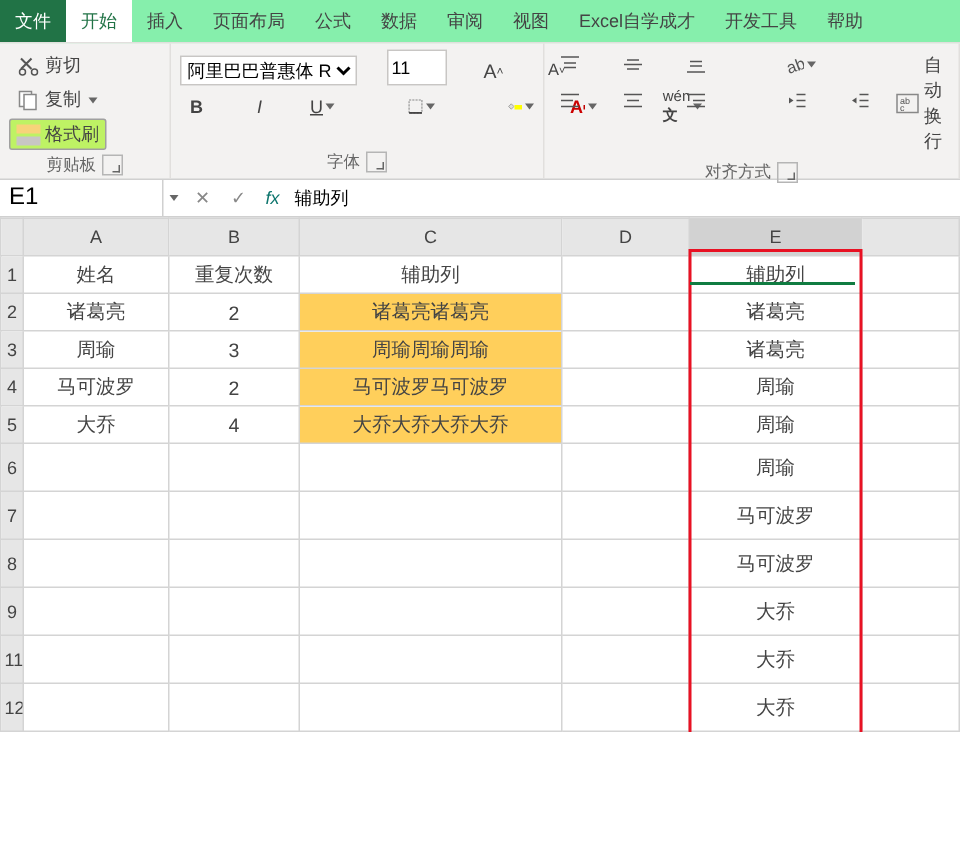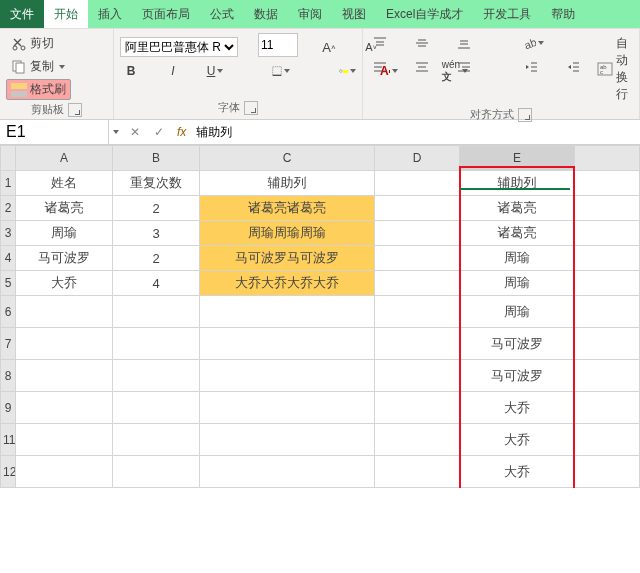--- a/index.html
+++ b/index.html
@@ -21,21 +21,21 @@
 .sep{width:1px;background:#e1dfdd;margin:2px 2px}
 select,input.ribbon-in{border:1px solid #c8c6c4;height:20px;font-size:12px;background:#fff}
 .fontname{width:120px}
 .fontsize{width:34px}
 .toolrow{display:flex;gap:20px;align-items:flex-end}
 .toolbtn{min-width:18px;height:20px;display:inline-flex;align-items:center;justify-content:center;cursor:pointer;padding:0 2px}
 .swatch{width:14px;height:3px;display:block}
 .namebox-row{display:flex;align-items:center;border-bottom:1px solid #d0d0d0;height:24px;background:#fff}
 .namebox{width:96px;border:none;border-right:1px solid #d0d0d0;height:100%;padding:0 6px;font-size:16px}
 .fx-btn{width:24px;display:flex;align-items:center;justify-content:center;color:#888;height:100%}
-.fx-label{font-style:italic;color:#a16207;padding:0 6px}
+.fx-label{font-style:italic;color:#0f766e;padding:0 6px}
 .formula-in{flex:1;border:none;height:100%;padding:0 4px;font-size:12px}
 .sheet{position:relative}
 table.grid{border-collapse:collapse;table-layout:fixed;width:640px}
 table.grid th,table.grid td{border:1px solid #d4d4d4;height:24px;font-size:13px;text-align:center;padding:0 2px;overflow:hidden;white-space:nowrap}
 table.grid th{background:#e6e6e6;color:#444;font-weight:400;font-size:12px}
 th.rowhdr{width:30px;background:#e6e6e6}
 th.colA{width:92px}
 th.colB{width:82px}
 th.colC{width:170px}
 th.colD{width:80px}
@@ -84,21 +84,21 @@
         <div class="btn">
           <span class="iconbox">
               <svg width="14" height="14" viewBox="0 0 14 14">
                 <rect x="1" y="1" width="8" height="10" fill="#fff" stroke="#888"></rect>
                 <rect x="4" y="3" width="8" height="10" fill="#fff" stroke="#888"></rect>
               </svg>
             </span>
           <span>复制</span>
             <span class="caret"></span>
         </div>
-        <div class="btn" style="background:#fca5a5;border:1px solid #a0a0a0">
+        <div class="btn" style="background:#bef264;border:1px solid #a0a0a0">
           <span class="iconbox">
               <span class="brush"></span>
             </span>
           <span>格式刷</span>
         </div>
       </div>
     </div>
     <div class="group-label">
         <span>剪贴板</span>
         <span class="dlauncher"></span>

